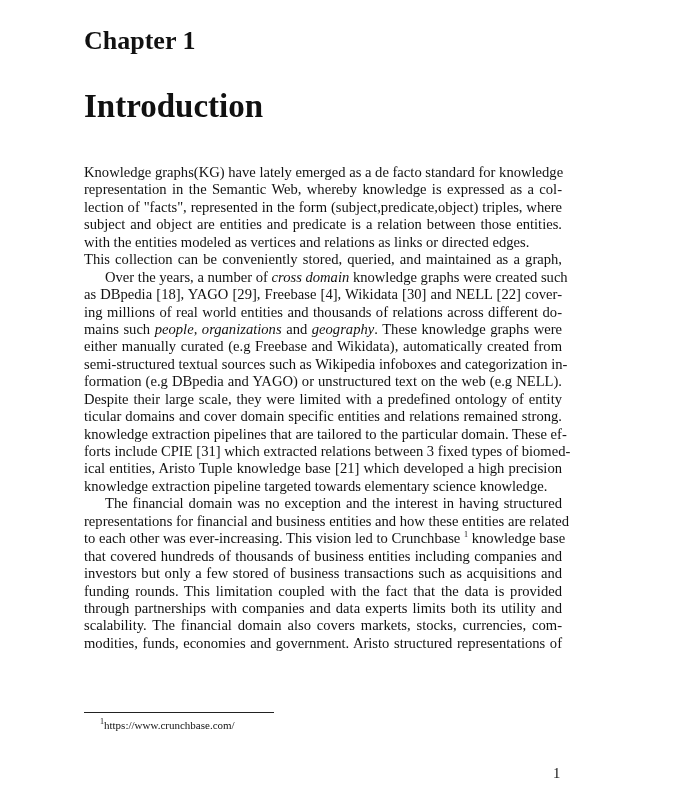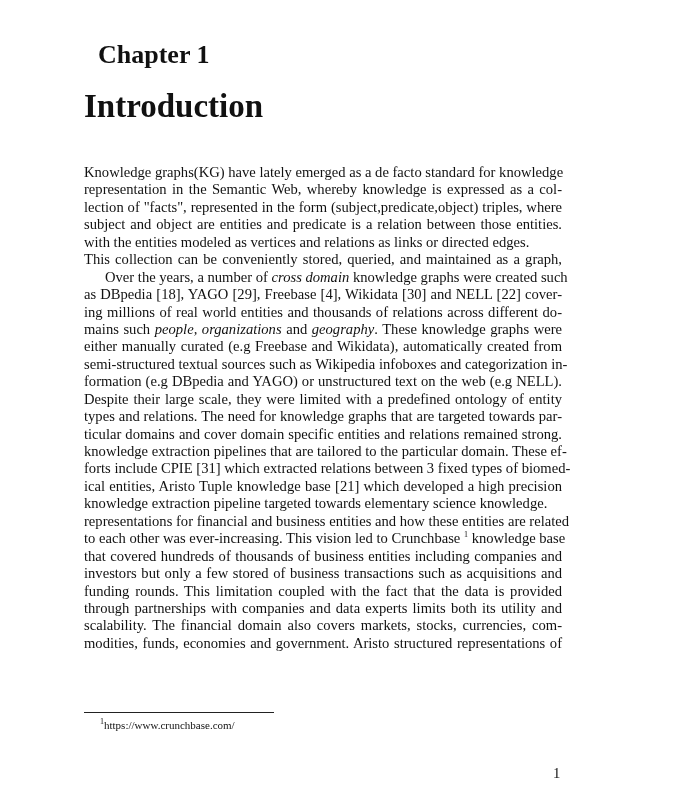--- a/index.html
+++ b/index.html
@@ -1,18 +1,18 @@
 <!DOCTYPE html>
 <html><head>
 <meta charset="utf-8">
 <style>
   html, body { margin: 0; padding: 0; background: #ffffff; }
   body { width: 693px; height: 793px; position: relative; overflow: hidden;
          font-family: "Liberation Serif", "DejaVu Serif", serif; color: #111; }
-  .chapter { position: absolute; left: 84px; top: 26px; font-size: 26px; font-weight: bold; margin: 14px; }
+  .chapter { position: absolute; left: 84px; top: 26px; font-size: 26px; font-weight: bold; margin: 0; }
   .title { position: absolute; left: 84px; top: 88px; font-size: 33px; font-weight: bold; margin: 0; text-align: center; }
   .body-text { position: absolute; left: 84px; top: 164px; width: 478px; font-size: 14.6px; line-height: 17.45px; }
   .line { display: block; text-align: justify; text-align-last: justify; white-space: nowrap; height: 17.45px; }
   .line.last { text-align-last: left; }
   .line.indent { padding-left: 21px; }
   .fn-rule { position: absolute; left: 84px; top: 712px; width: 190px; height: 1px; background: #222; }
   .footnote { position: absolute; left: 100px; top: 719px; font-size: 11px; }
   .footnote sup, .body-text sup { font-size: 8px; vertical-align: super; line-height: 0; }
   .page-number { position: absolute; left: 553px; top: 765px; font-size: 14.6px; }
   em { font-style: italic; }
@@ -31,26 +31,26 @@
     <span class="line last">with the entities modeled as vertices and relations as links or directed edges.</span>
     <span class="line">This collection can be conveniently stored, queried, and maintained as a graph,</span>
     <span class="line indent"><span>Over the years, a number of </span><em>cross domain</em><span> knowledge graphs were created such</span></span>
     <span class="line">as DBpedia [18], YAGO [29], Freebase [4], Wikidata [30] and NELL [22] cover-</span>
     <span class="line">ing millions of real world entities and thousands of relations across different do-</span>
     <span class="line"><span>mains such </span><em>people, organizations</em><span> and </span><em>geography</em><span>. These knowledge graphs were</span></span>
     <span class="line">either manually curated (e.g Freebase and Wikidata), automatically created from</span>
     <span class="line">semi-structured textual sources such as Wikipedia infoboxes and categorization in-</span>
     <span class="line">formation (e.g DBpedia and YAGO) or unstructured text on the web (e.g NELL).</span>
     <span class="line">Despite their large scale, they were limited with a predefined ontology of entity</span>
-    <span class="line">types and relations. The need for knowledge graphs that are targeted towards par-</span>
     <span class="line">ticular domains and cover domain specific entities and relations remained strong.</span>
     <span class="line">knowledge extraction pipelines that are tailored to the particular domain. These ef-</span>
     <span class="line">forts include CPIE [31] which extracted relations between 3 fixed types of biomed-</span>
     <span class="line">ical entities, Aristo Tuple knowledge base [21] which developed a high precision</span>
     <span class="line last">knowledge extraction pipeline targeted towards elementary science knowledge.</span>
+    <span class="line indent">The financial domain was no exception and the interest in having structured</span>
     <span class="line">representations for financial and business entities and how these entities are related</span>
     <span class="line"><span>to each other was ever-increasing. This vision led to Crunchbase </span><sup>1</sup><span> knowledge base</span></span>
     <span class="line">that covered hundreds of thousands of business entities including companies and</span>
     <span class="line">investors but only a few stored of business transactions such as acquisitions and</span>
     <span class="line">funding rounds. This limitation coupled with the fact that the data is provided</span>
     <span class="line">through partnerships with companies and data experts limits both its utility and</span>
     <span class="line">scalability. The financial domain also covers markets, stocks, currencies, com-</span>
     <span class="line">modities, funds, economies and government. Aristo structured representations of</span>
   </div>
 

